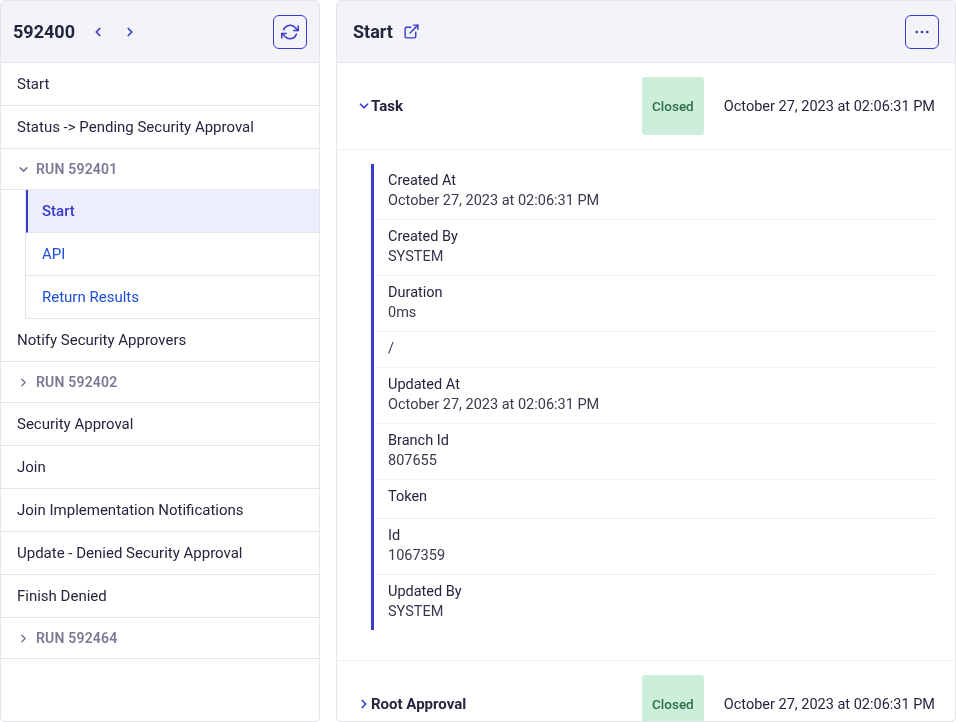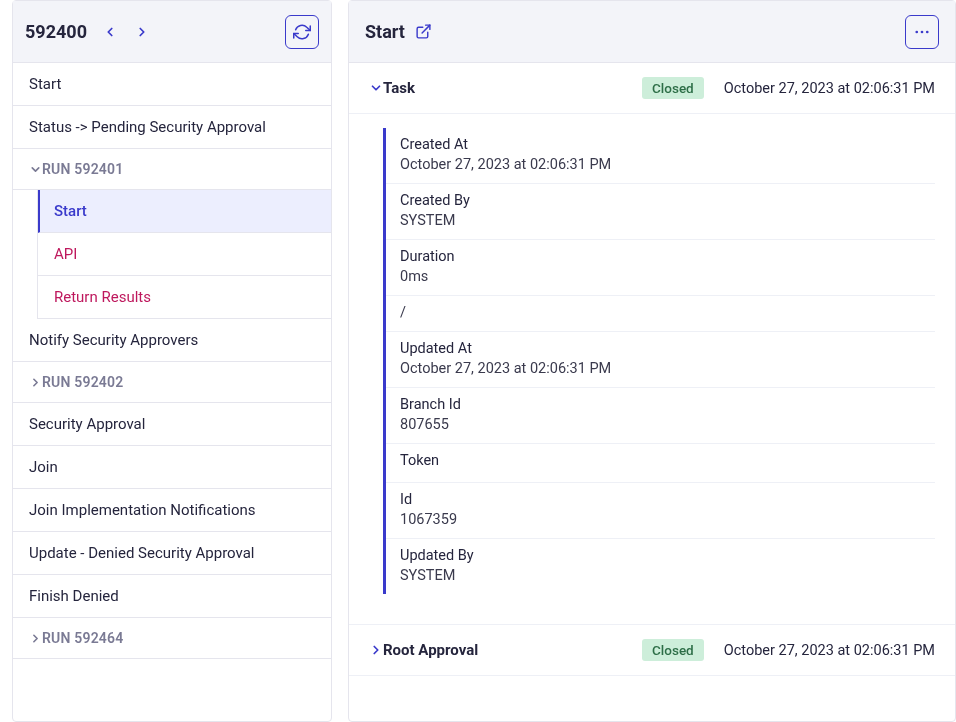--- a/index.html
+++ b/index.html
@@ -15,21 +15,20 @@
       padding: 0;
     }
     
     .left-panel {
       width: 320px;
       border: 1px solid #e5e5ed;
       border-radius: 4px;
       display: flex;
       flex-direction: column;
       background: #fff;
-      margin-left: 12px;
     }
     .left-header {
       display: flex;
       align-items: center;
       padding: 10px 12px;
       background: #f3f4f9;
       border-bottom: 1px solid #e5e5ed;
       height: 62px;
     }
     .left-header .run-id {
@@ -63,31 +62,32 @@
       font-size: 15px;
       color: #25253d;
       display: flex;
       align-items: center;
     }
     .run-row {
       padding: 12px 16px;
       border-bottom: 1px solid #e5e5ed;
       display: flex;
       align-items: center;
+      gap: 6px;
       color: #7a7a94;
       font-weight: 600;
       font-size: 14px;
       letter-spacing: 0.2px;
     }
     .run-row .chev { color: #7a7a94; display:inline-flex; }
     .sub-row {
       padding: 12px 16px 12px 40px;
       border-bottom: 1px solid #e5e5ed;
       font-size: 15px;
-      color: #be185d;
+      color: #1d4ed8;
     }
     .sub-row.active {
       background: #eceefe;
       color: #3a3acb;
       border-left: 2px solid #3a3acb;
       padding-left: 38px;
       font-weight: 500;
     }
     .sub-wrap {
       border-left: 1px solid #e5e5ed;
@@ -147,21 +147,21 @@
     .section-title {
       font-weight: 700;
       font-size: 15px;
       color: #25253d;
     }
     .status-badge {
       background: #cdeeda;
       color: #2d6e47;
       font-size: 13.5px;
       font-weight: 500;
-      padding: 3px 10px;
+      padding: 21px 10px;
       border-radius: 3px;
       margin-left: auto;
     }
     .section-ts {
       font-size: 14.5px;
       color: #25253d;
       margin-left: 20px;
       white-space: nowrap;
     }
     .section-header .section-ts { margin-left: 20px; }

